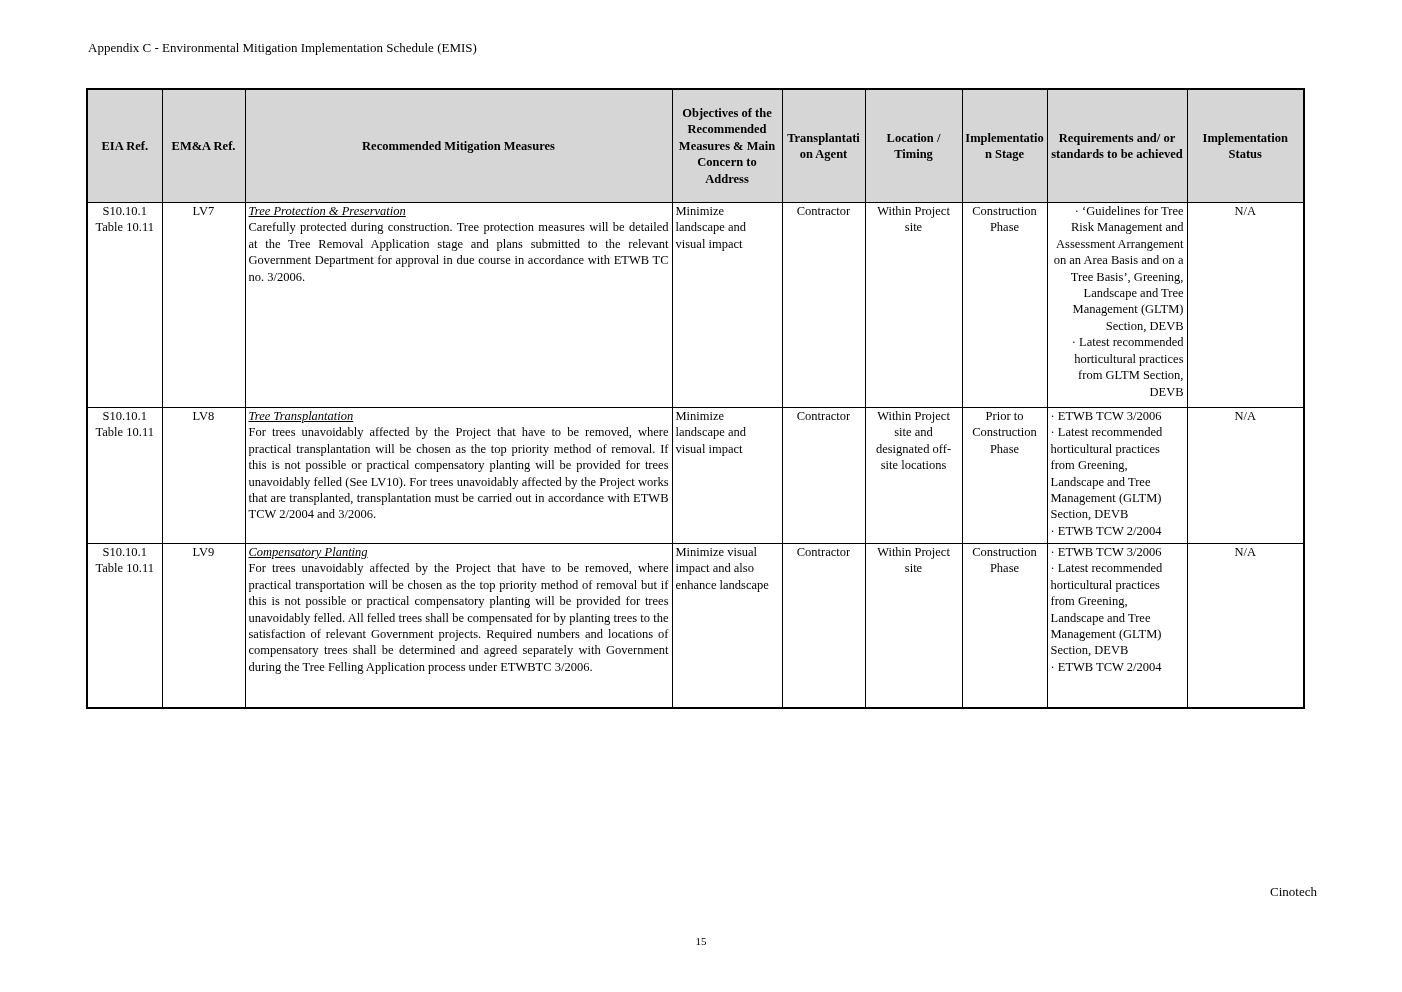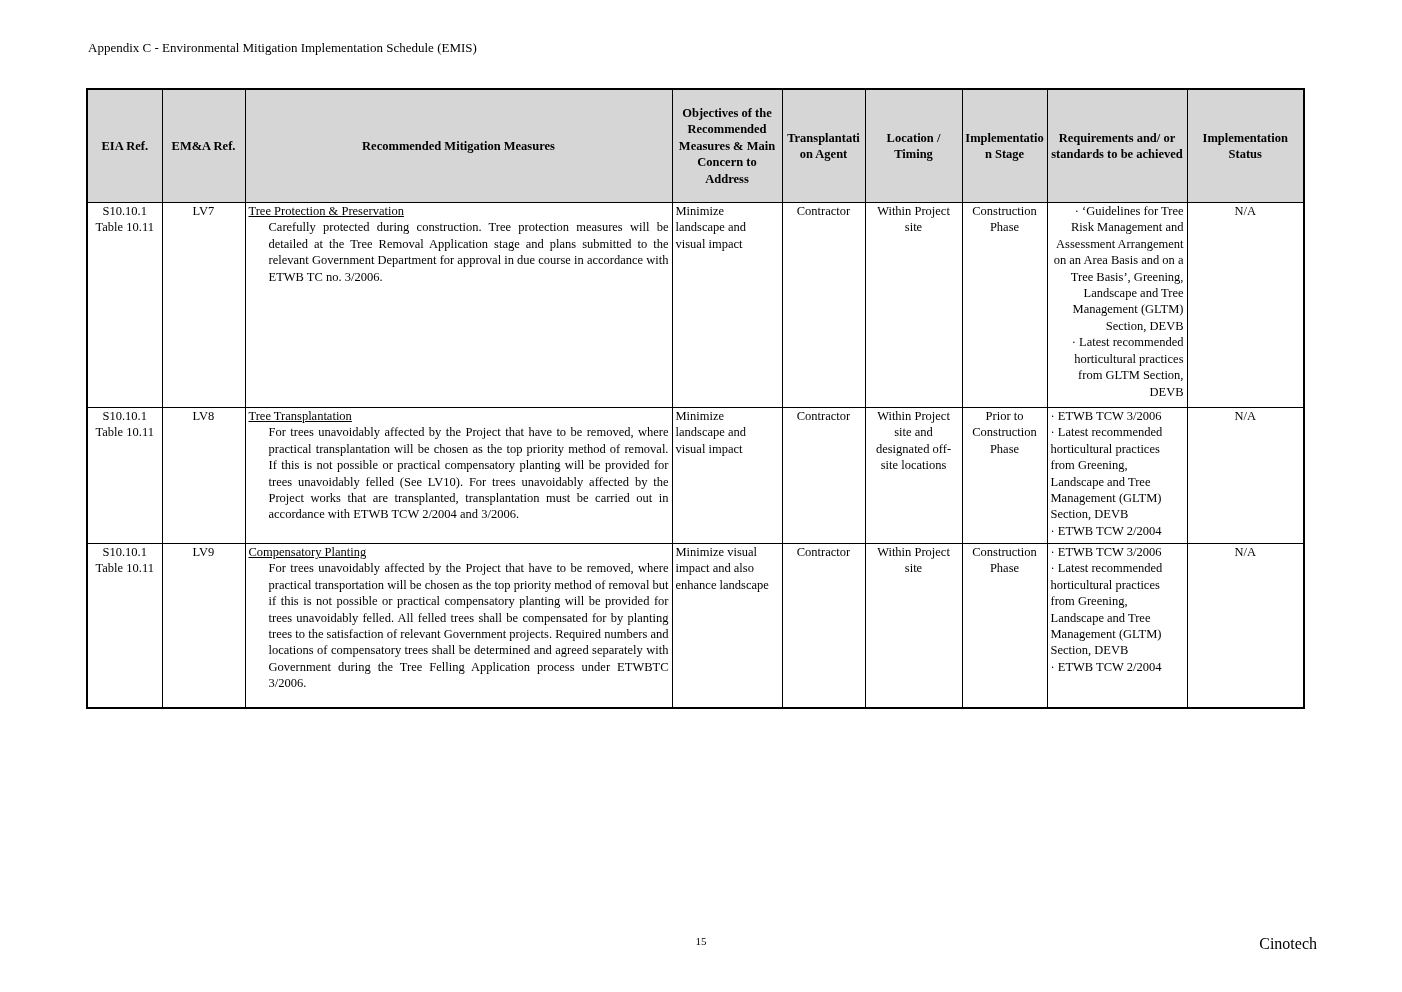--- a/index.html
+++ b/index.html
@@ -39,36 +39,36 @@
     vertical-align: middle;
     padding: 15px 2px;
   }
   th.brk { word-break: break-all; }
   thead tr { height: 84px; }
   tr.r1 { height: 205px; }
   tr.r2 { height: 136px; }
   tr.r3 { height: 164px; }
   td.c-center { text-align: center; white-space: pre-line; }
   td.c-measures { padding: 2px 4px; }
-  .measure-title { text-decoration: underline; }
-  .measure-body { text-align: justify; margin-left: 20px; }
+  .measure-title { text-decoration: underline; font-style: italic; }
+  .measure-body { text-align: justify; }
   td.c-objectives { white-space: pre-line; text-align: left; }
   td.c-req { text-align: left; }
   .req-clip { height: 201px; overflow: hidden; text-align: right; }
   .footer-page {
     position: absolute;
     left: 0; top: 935px;
     width: 1402px;
     text-align: center;
     font-size: 11px;
   }
   .footer-company {
     position: absolute;
-    right: 85px; top: 935px;
-    font-size: 16px;
+    right: 85px; top: 884px;
+    font-size: 13px;
   }
 </style>
 </head>
 <body>
 
 <div class="doc-title">Appendix C - Environmental Mitigation Implementation Schedule (EMIS)</div>
 
 <table class="emis">
   <colgroup>
     <col style="width:75px">

